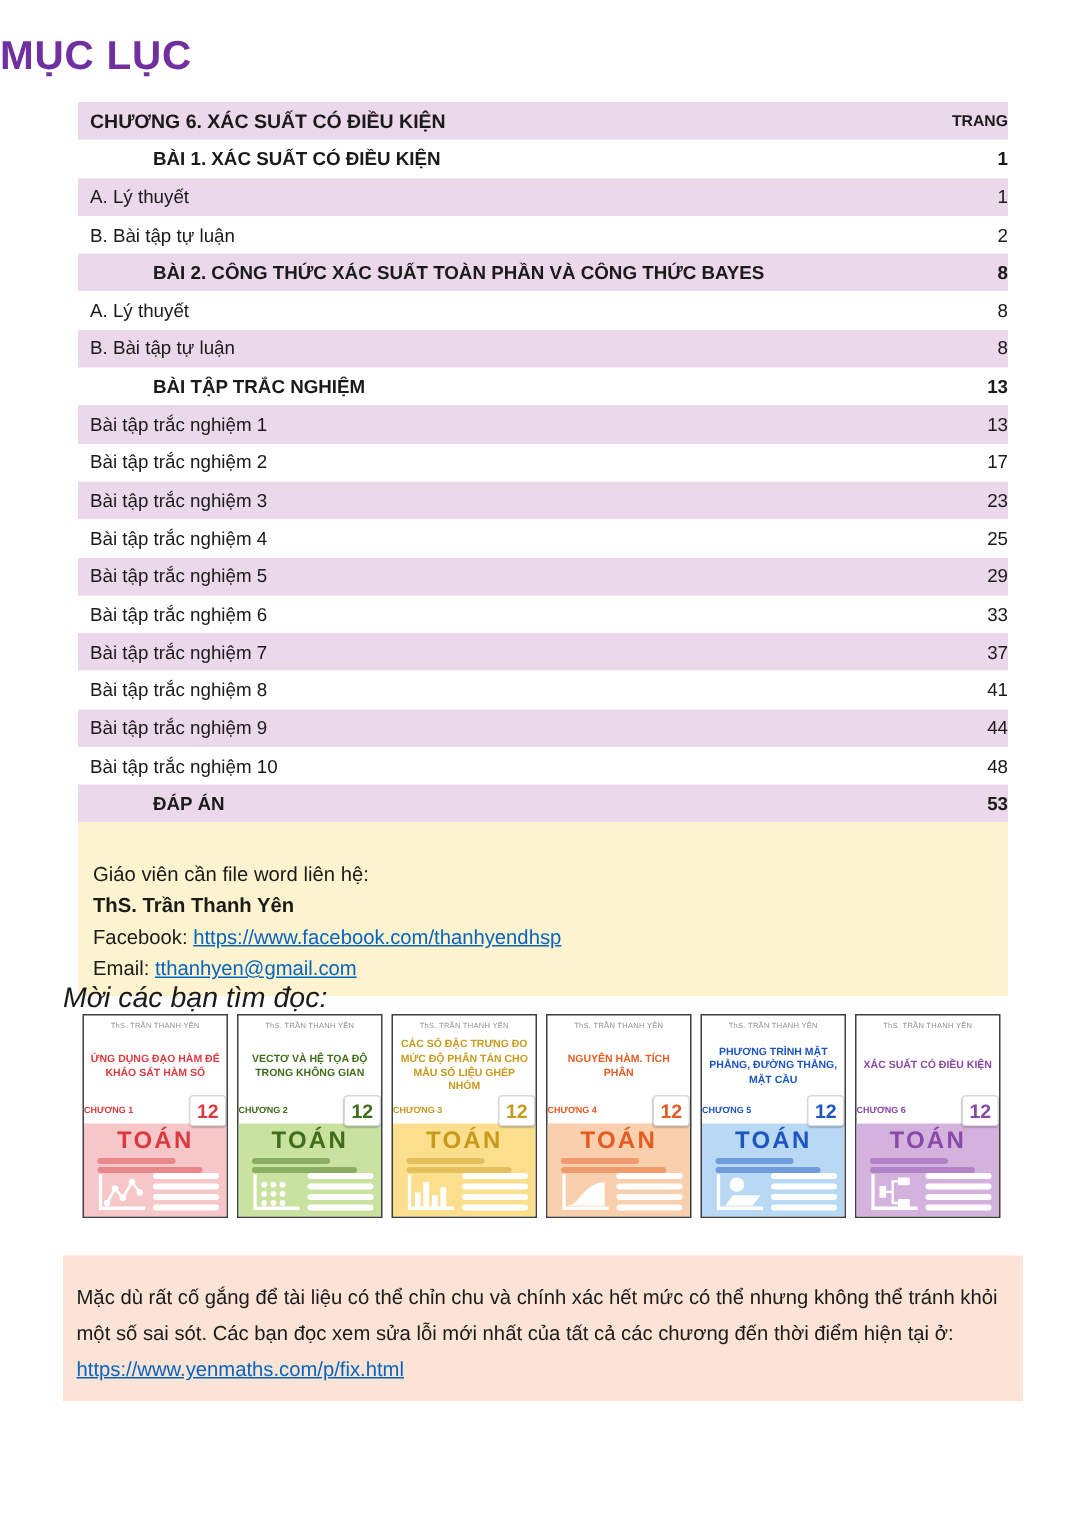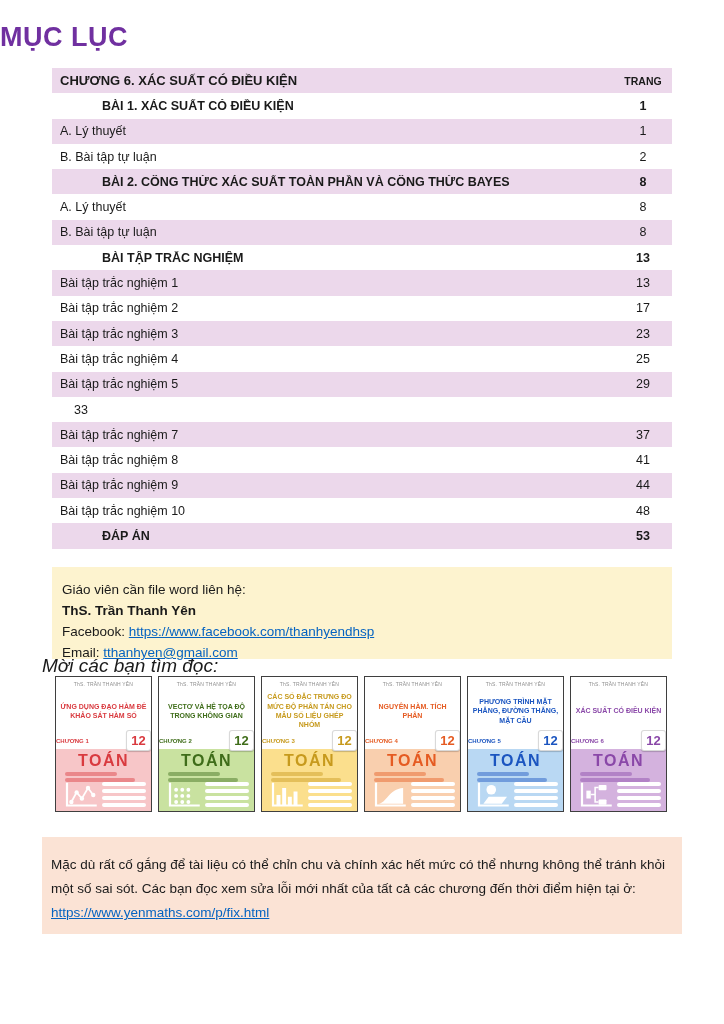--- a/index.html
+++ b/index.html
@@ -12,28 +12,28 @@
     position:absolute; top:22px; left:0; width:100%; text-align:left;
     font-size:27px; font-weight:bold; color:var(--title_purple,#7030a0);
     letter-spacing:0.5px;
   }
   
   .toc { position:absolute; left:52px; top:68px; width:620px; }
   .toc-row { display:flex; align-items:center; height:25.3px; font-size:12.5px; }
   .toc-row.pink { background:var(--row_pink,#ecd8eb); }
   .toc-row.bold .toc-label, .toc-row.bold .toc-page { font-weight:bold;margin-left:42px; }
   .toc-label { flex:1; padding-left:8px; white-space:nowrap; overflow:hidden; }
-  .toc-page { width:58px; text-align:center; }
+  .toc-page { width:58px; text-align:right; }
   .toc-row.header { background:var(--row_pink,#ecd8eb); }
   .toc-row.header .toc-label { font-weight:bold; font-size:13px; }
   .toc-row.header .toc-page { font-weight:bold; font-size:10.5px; }
   
   .contact-box {
-    position:absolute; left:52px; top:567px; width:600px; height:68px;
-    background:var(--contact_bg,#fdf3cf); padding:12px 10px; font-size:13.5px;
+    position:absolute; left:52px; top:548px; width:600px; height:68px;
+    background:var(--contact_bg,#fdf3cf); padding:24px 10px; font-size:13.5px;
   }
   .contact-line { line-height:21px; white-space:nowrap; }
   .contact-line.bold { font-weight:bold; }
   .link { color:var(--link_blue,#0563c1); text-decoration:underline; cursor:pointer; }
   
   .invite { position:absolute; left:42px; top:655px; font-size:19px;font-style:italic; }
   .books { position:absolute; left:55px; top:676px; display:flex; gap:6px; }
   .cover {
     position:relative; width:97px; height:136px; background:#fff;
     border:1px solid #3f3f3f; box-sizing:border-box; text-align:center; overflow:hidden;
@@ -121,20 +121,21 @@
         </div>
         <div class="toc-row">
           <div class="toc-label">Bài tập trắc nghiệm 4</div>
           <div class="toc-page">25</div>
         </div>
         <div class="toc-row pink">
           <div class="toc-label">Bài tập trắc nghiệm 5</div>
           <div class="toc-page">29</div>
         </div>
         <div class="toc-row">
+          <div class="toc-label">Bài tập trắc nghiệm 6</div>
           <div class="toc-page">33</div>
         </div>
         <div class="toc-row pink">
           <div class="toc-label">Bài tập trắc nghiệm 7</div>
           <div class="toc-page">37</div>
         </div>
         <div class="toc-row">
           <div class="toc-label">Bài tập trắc nghiệm 8</div>
           <div class="toc-page">41</div>
         </div>

